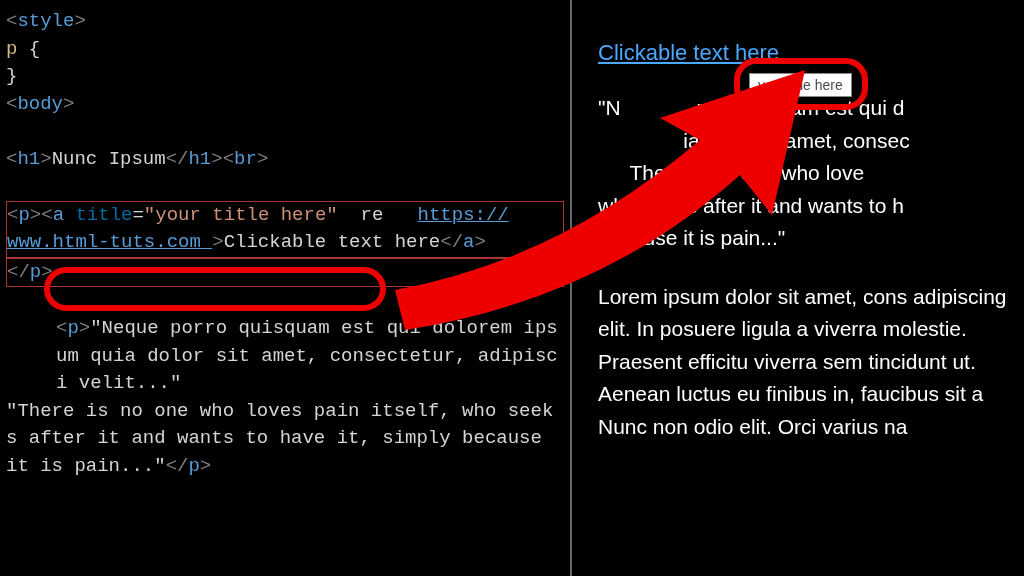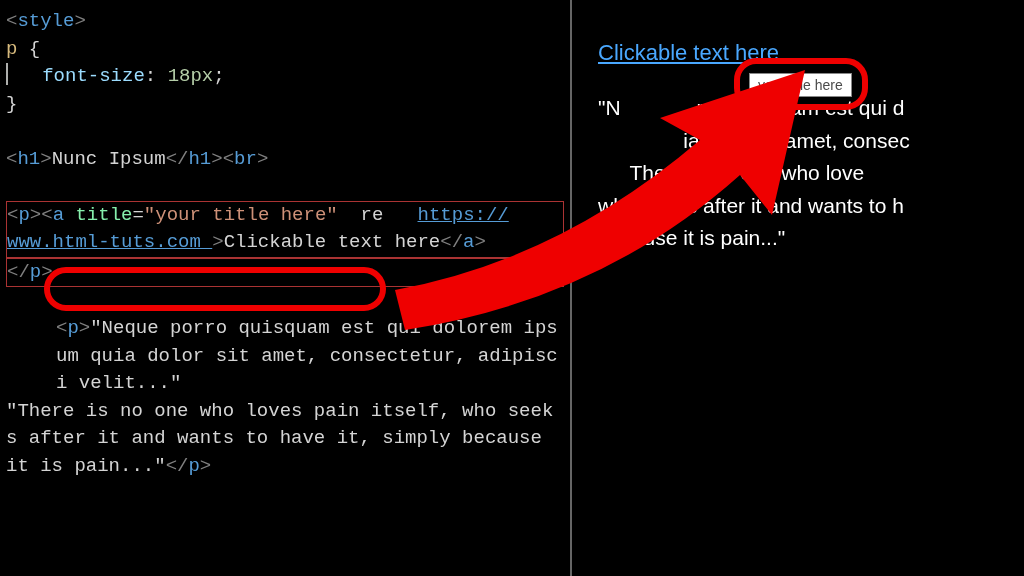--- a/index.html
+++ b/index.html
@@ -5,21 +5,21 @@
   * { box-sizing: border-box; margin: 0; padding: 0; }
   html, body { width: 1024px; height: 576px; overflow: hidden; background: #000; font-family: Consolas, 'Courier New', monospace; }
   .container { display: flex; width: 100%; height: 100%; position: relative; align-items: center; }
   .left-pane { width: 570px; height: 100%; padding: 8px 6px; background: #000; color: #fff; font-size: 19px; line-height: 1.45; position: relative; }
   .divider { width: 2px; height: 100%; background: #666; }
   .right-pane { flex: 1; height: 100%; background: #000; color: #fff; padding: 18px 0 18px 26px; font-family: 'Segoe UI', Arial, sans-serif; font-size: 21px; line-height: 1.55; overflow: hidden; }
 
   
   .c-tag     { color: #808080; }
   .c-elem    { color: #569cd6; }
-  .c-attr    { color: #86efac; }
+  .c-attr    { color: #0369a1; }
   .c-str     { color: #ce9178; }
   .c-prop    { color: #9cdcfe; }
   .c-text    { color: #d4d4d4; }
   .c-sel     { color: #d7ba7d; }
   .c-num     { color: #b5cea8; }
   .c-link    { color: #569cd6; text-decoration: underline; }
 
   .code-line { white-space: pre; }
   .code-wrap { white-space: pre-wrap; word-break: break-all; }
   .cursor-bar { display: inline-block; width: 2px; height: 22px; background: #aeafad; vertical-align: -4px; }
@@ -40,22 +40,22 @@
   .arrow { position: absolute; pointer-events: none; }
 </style>
 </head>
 <body>
 
 <div class="container">
 
   <div class="left-pane">
     <div class="code-line"><span class="c-tag">&lt;</span><span class="c-elem">style</span><span class="c-tag">&gt;</span></div>
     <div class="code-line"><span class="c-sel">p</span> <span class="c-text">{</span></div>
-    <div class="code-line"><span class="cursor-bar"></span><span class="c-prop">   font-size</span><span class="c-text">: </span><span class="c-num">18px</span><span class="c-text">;</span></div>
     <div class="code-line"><span class="c-text">}</span></div>
+    <div class="code-line"><span class="c-tag">&lt;</span><span class="c-elem">body</span><span class="c-tag">&gt;</span></div>
     <div class="code-line">&nbsp;</div>
     <div class="code-line"><span class="c-tag">&lt;</span><span class="c-elem">h1</span><span class="c-tag">&gt;</span><span class="c-text">Nunc Ipsum</span><span class="c-tag">&lt;/</span><span class="c-elem">h1</span><span class="c-tag">&gt;&lt;</span><span class="c-elem">br</span><span class="c-tag">&gt;</span></div>
     <div class="code-line">&nbsp;</div>
 
     <div class="code-line row-highlight-top"><span class="c-tag">&lt;</span><span class="c-elem">p</span><span class="c-tag">&gt;</span><span class="c-tag">&lt;</span><span class="c-elem">a </span><span class="c-attr">title</span><span class="c-text">=</span><span class="c-str">"your title here"</span><span class="c-text">  re   </span><span class="c-link">https://</span></div>
     <div class="code-line row-highlight-bot"><span class="c-link">www.html-tuts.com </span><span class="c-tag">&gt;</span><span class="c-text">Clickable text here</span><span class="c-tag">&lt;/</span><span class="c-elem">a</span><span class="c-tag">&gt;</span></div>
     <div class="code-line row-highlight"><span class="c-tag">&lt;/</span><span class="c-elem">p</span><span class="c-tag">&gt;</span></div>
     <div class="code-line">&nbsp;</div>
 
     <div class="code-wrap indent-block"><span class="c-tag">&lt;</span><span class="c-elem">p</span><span class="c-tag">&gt;</span><span class="c-text">"Neque porro quisquam est qui dolorem ipsum quia dolor sit amet, consectetur, adipisci velit..."</span></div>
@@ -69,20 +69,21 @@
     <a href="#" class="link-rendered">Clickable text here</a>
     <div style="height:22px"></div>
     <p style="white-space:normal; padding-right:0;">
       <span>"N</span><span style="visibility:hidden">eque po</span><span>rro quisquam est qui d</span><br>
       <span style="visibility:hidden">ipsum qu</span><span>ia dolor sit amet, consec</span><br>
       <span style="visibility:hidden">veli</span><span>There is no one who love</span><br>
       <span>who seeks after it and wants to h</span><br>
       <span>because it is pain..."</span>
     </p>
     <div style="height:26px"></div>
+    <p style="white-space:normal;">Lorem ipsum dolor sit amet, cons adipiscing elit. In posuere ligula a viverra molestie. Praesent efficitu viverra sem tincidunt ut. Aenean luctus eu finibus in, faucibus sit a Nunc non odio elit. Orci varius na</p>
   </div>
 
   <div class="callout" style="left:44px; top:267px; width:342px; height:44px;"></div>
 
   <div class="callout" style="left:734px; top:58px; width:134px; height:52px;"></div>
 
   <div class="tooltip-box" style="left:749px; top:73px;">your title here</div>
 
   <svg class="arrow" width="1024" height="576" style="left:0; top:0;">
     <defs>

